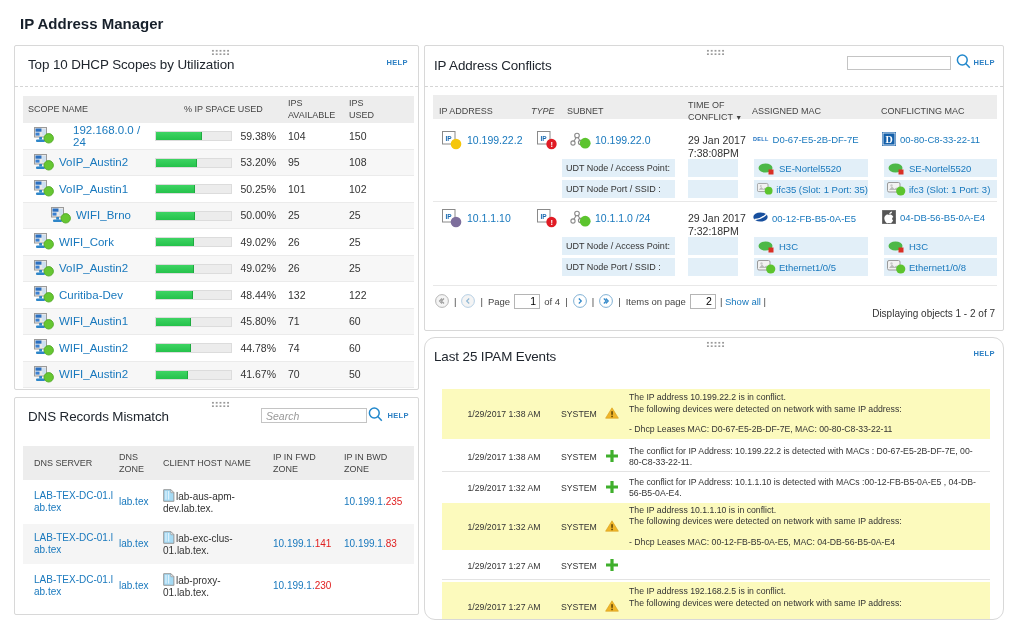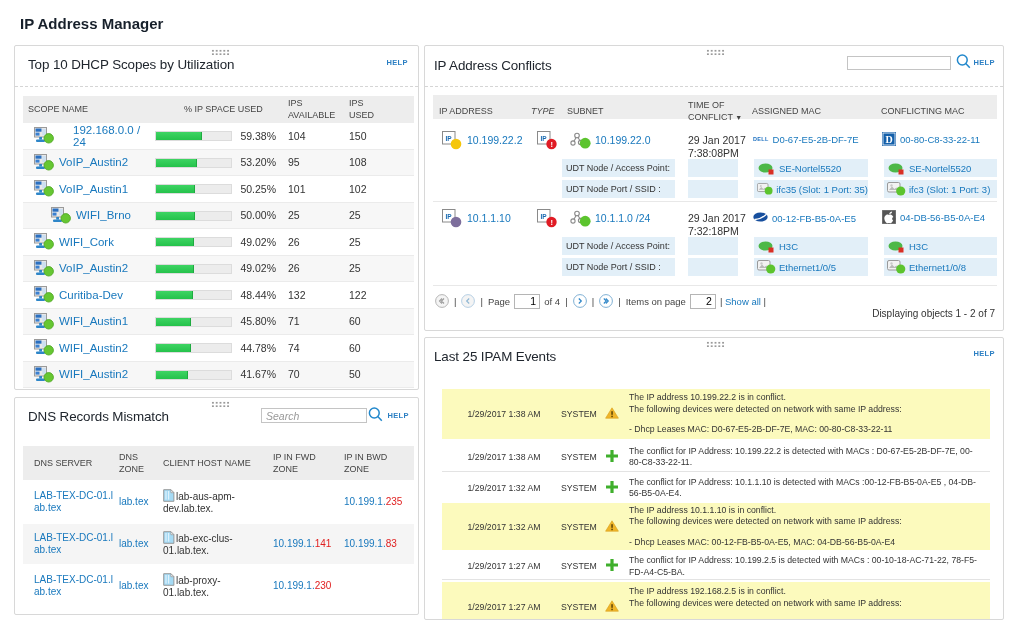--- a/index.html
+++ b/index.html
@@ -554,21 +554,21 @@
         </svg>
       <span style="margin:0 5px;">|</span>
       <span>Items on page</span>
       <input style="width: 26px; height: 15px; border: 1px solid rgb(181, 181, 181); margin: 0px 4px; font-size: 10.5px; text-align: right; padding-right: 3px; font-family: &quot;Liberation Sans&quot;;" value="2">
       <span>| <span class="lnk">Show all</span> |</span>
     </div>
     <div style="position:absolute;right:2px;top:213px;font-size:10px;color:#333;">Displaying objects 1 - 2 of 7</div>
   </div>
 </div>
 
-<div class="panel" id="p4" style="left:424px;top:337px;width:580px;height:283px;overflow:hidden;">
+<div class="panel" id="p4" style="left:424px;top:337px;width:580px;height:283px;overflow:hidden;border-radius:11px;">
   <div class="dots" style="left:281px;top:3px;"></div>
   <div class="ptitle" style="left:9px;top:11px;">Last 25 IPAM Events</div>
   <div class="help" style="right:8px;top:11px;">HELP</div>
   <div id="events" style="position:absolute;left:17px;top:51px;width:548px;">
     <div class="evrow" style="position:absolute;left:0;top:0px;width:548px;height:50px;background:#fcfabd;">
       <div class="evts" style="top:50%;transform:translateY(-50%);">1/29/2017 1:38 AM</div>
       <div class="evsys" style="top:50%;transform:translateY(-50%);">SYSTEM</div>
       <div class="evico" style="top:50%;transform:translateY(-50%);"><svg width="14" height="12" viewBox="0 0 14 12">
             <path d="M7 0.8 L13.4 11.2 L0.6 11.2 Z" fill="#efb52a" stroke="#d99c14" stroke-width="0.6"></path>
             <rect x="6.3" y="4.2" width="1.5" height="3.6" fill="#5b4304"></rect>
@@ -601,21 +601,20 @@
             <rect x="6.3" y="8.7" width="1.5" height="1.5" fill="#5b4304"></rect>
           </svg></div>
       <div class="evmsg" style="top:50%;transform:translateY(-50%);">The IP address 10.1.1.10 is in conflict.<br>The following devices were detected on network with same IP address:<div style="height:9px;"></div>- Dhcp Leases MAC: 00-12-FB-B5-0A-E5, MAC: 04-DB-56-B5-0A-E4</div>
     </div>
     <div class="evrow" style="position:absolute;left:0;top:164px;width:548px;height:27px;border-bottom:1px solid #e3e3e3;">
       <div class="evts" style="top:50%;transform:translateY(-50%);">1/29/2017 1:27 AM</div>
       <div class="evsys" style="top:50%;transform:translateY(-50%);">SYSTEM</div>
       <div class="evico" style="top:50%;transform:translateY(-50%);"><svg width="14" height="14" viewBox="0 0 14 14">
             <path d="M5.4 1 h3.2 v4.4 H13 v3.2 H8.6 V13 H5.4 V8.6 H1 V5.4 h4.4 z" fill="#3faf2c"></path>
           </svg></div>
-      <div class="evmsg" style="top:50%;transform:translateY(-50%);">The conflict for IP Address: 10.199.2.5 is detected with MACs : 00-10-18-AC-71-22, 78-F5-FD-A4-C5-BA.</div>
     </div>
     <div class="evrow" style="position:absolute;left:0;top:193px;width:548px;height:50px;background:#fcfabd;">
       <div class="evts" style="top:50%;transform:translateY(-50%);">1/29/2017 1:27 AM</div>
       <div class="evsys" style="top:50%;transform:translateY(-50%);">SYSTEM</div>
       <div class="evico" style="top:50%;transform:translateY(-50%);"><svg width="14" height="12" viewBox="0 0 14 12">
             <path d="M7 0.8 L13.4 11.2 L0.6 11.2 Z" fill="#efb52a" stroke="#d99c14" stroke-width="0.6"></path>
             <rect x="6.3" y="4.2" width="1.5" height="3.6" fill="#5b4304"></rect>
             <rect x="6.3" y="8.7" width="1.5" height="1.5" fill="#5b4304"></rect>
           </svg></div>
       <div class="evmsg" style="top:4px;">The IP address 192.168.2.5 is in conflict.<br>The following devices were detected on network with same IP address:</div>

